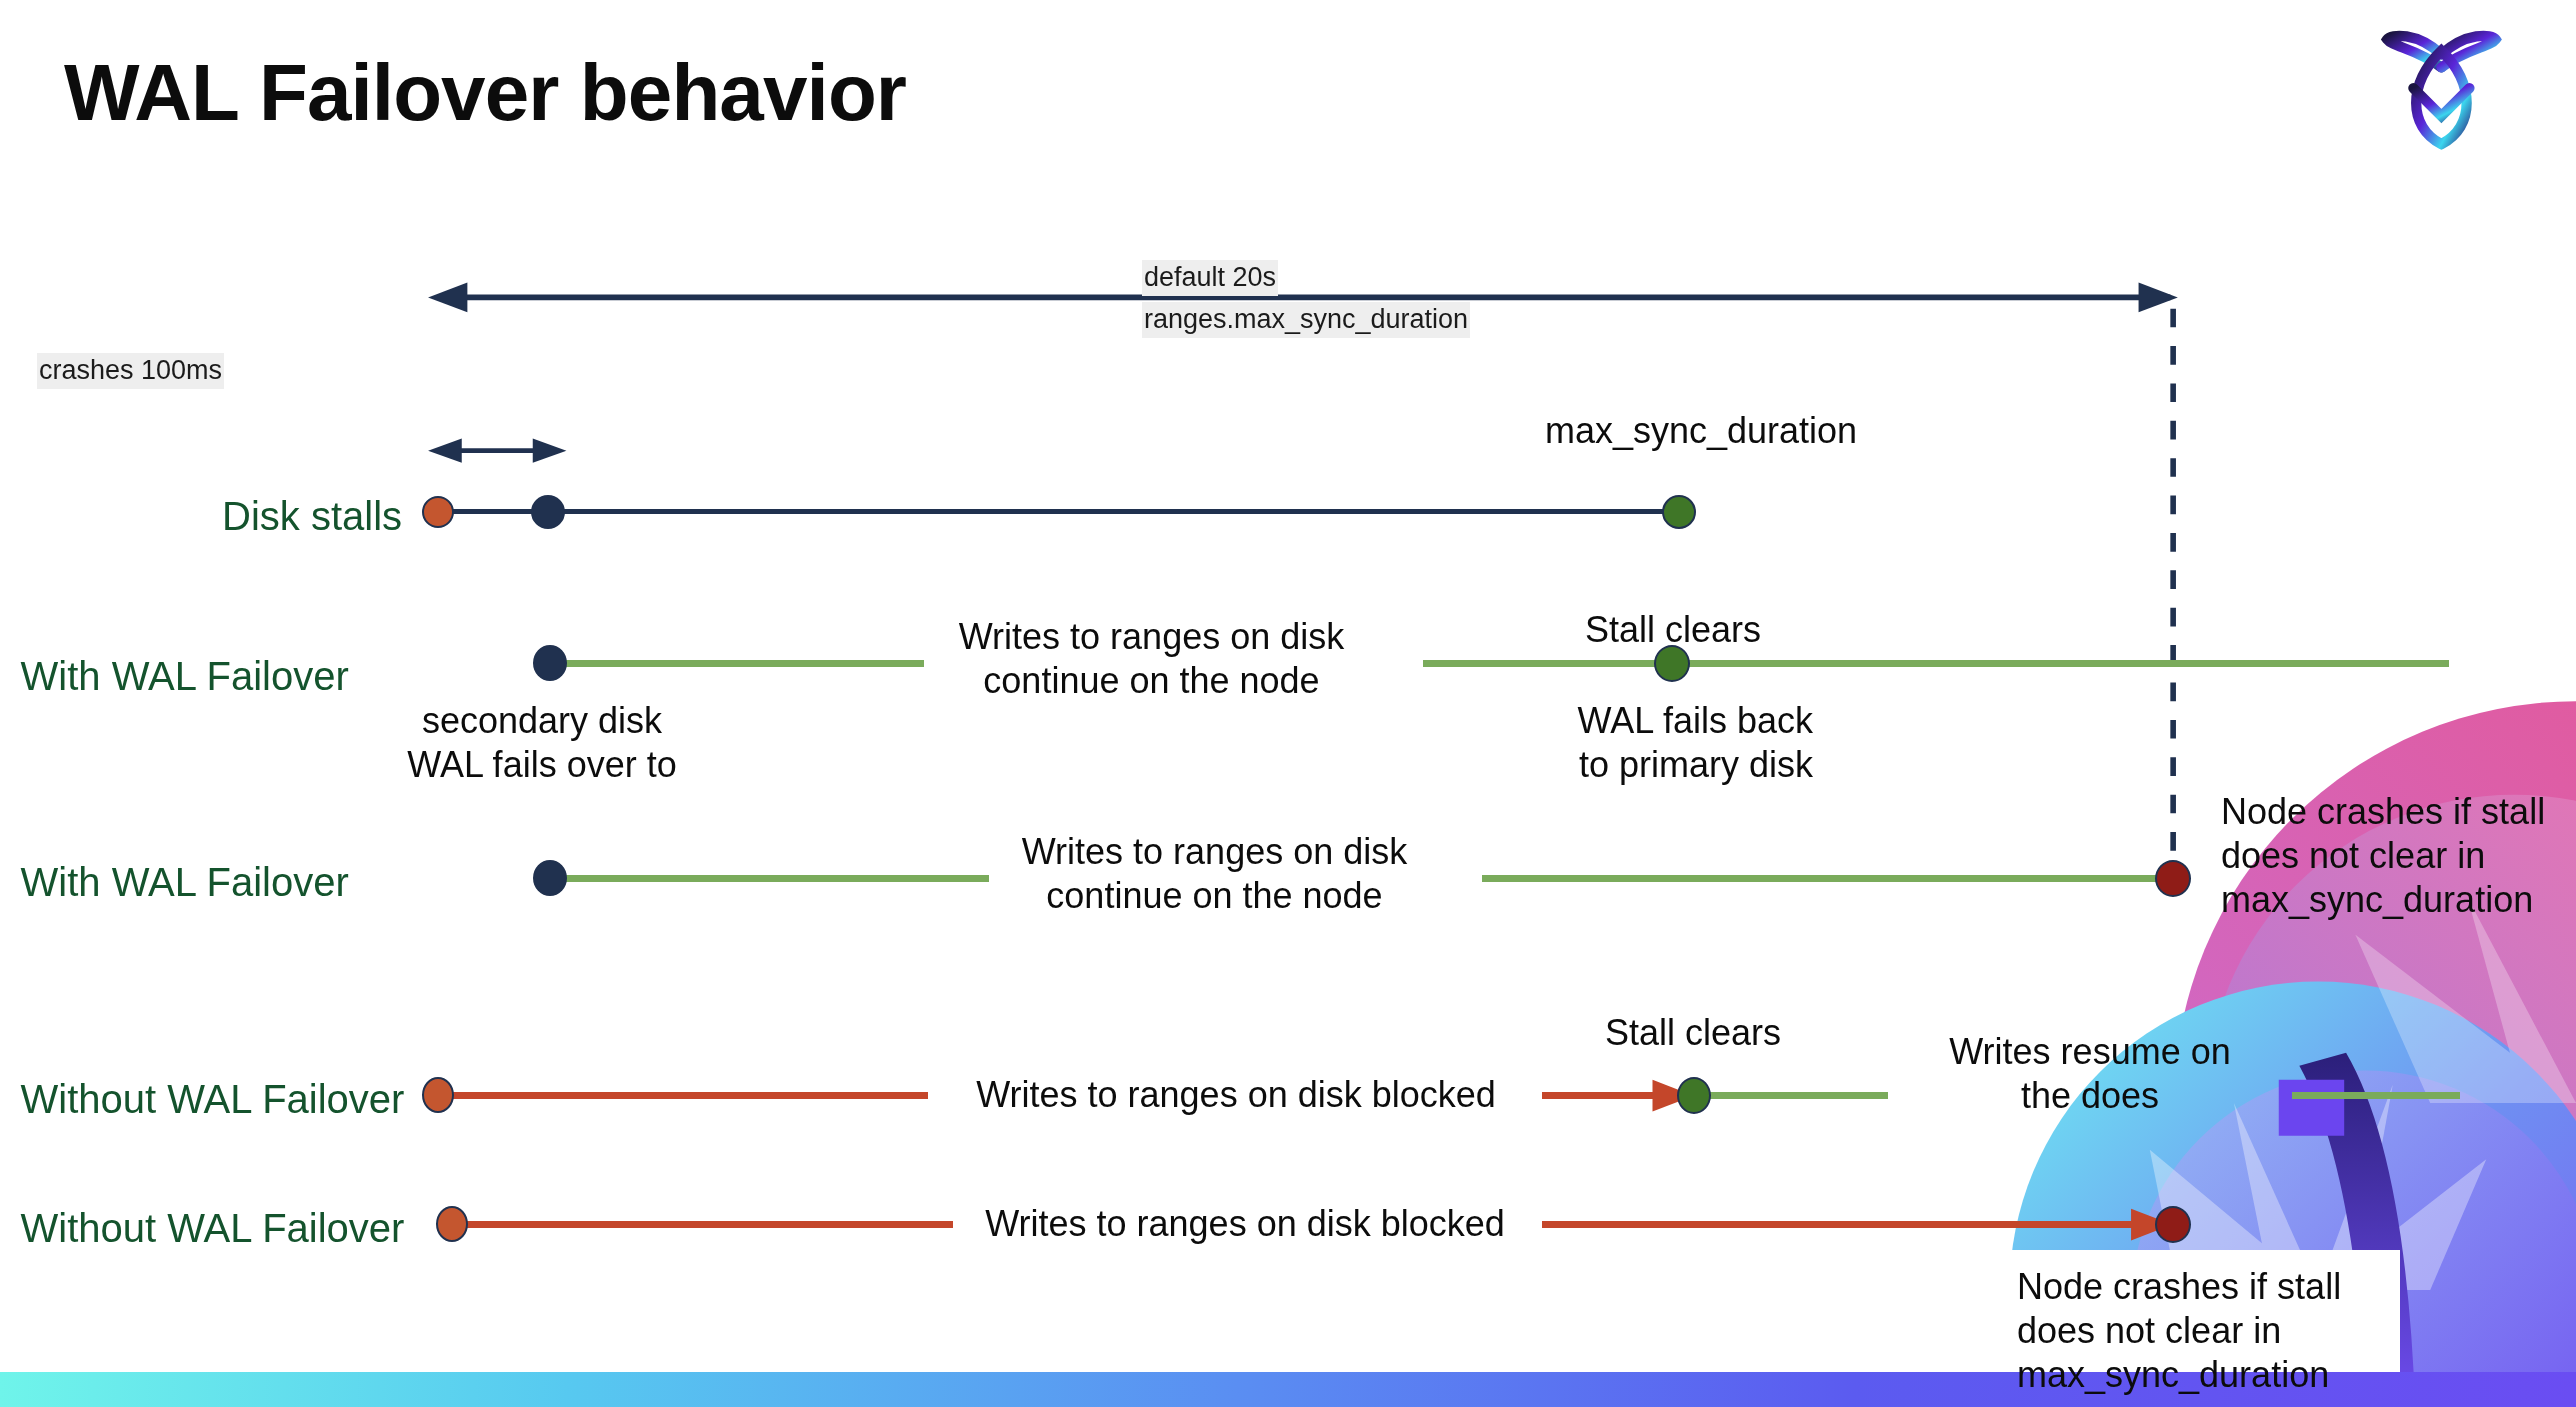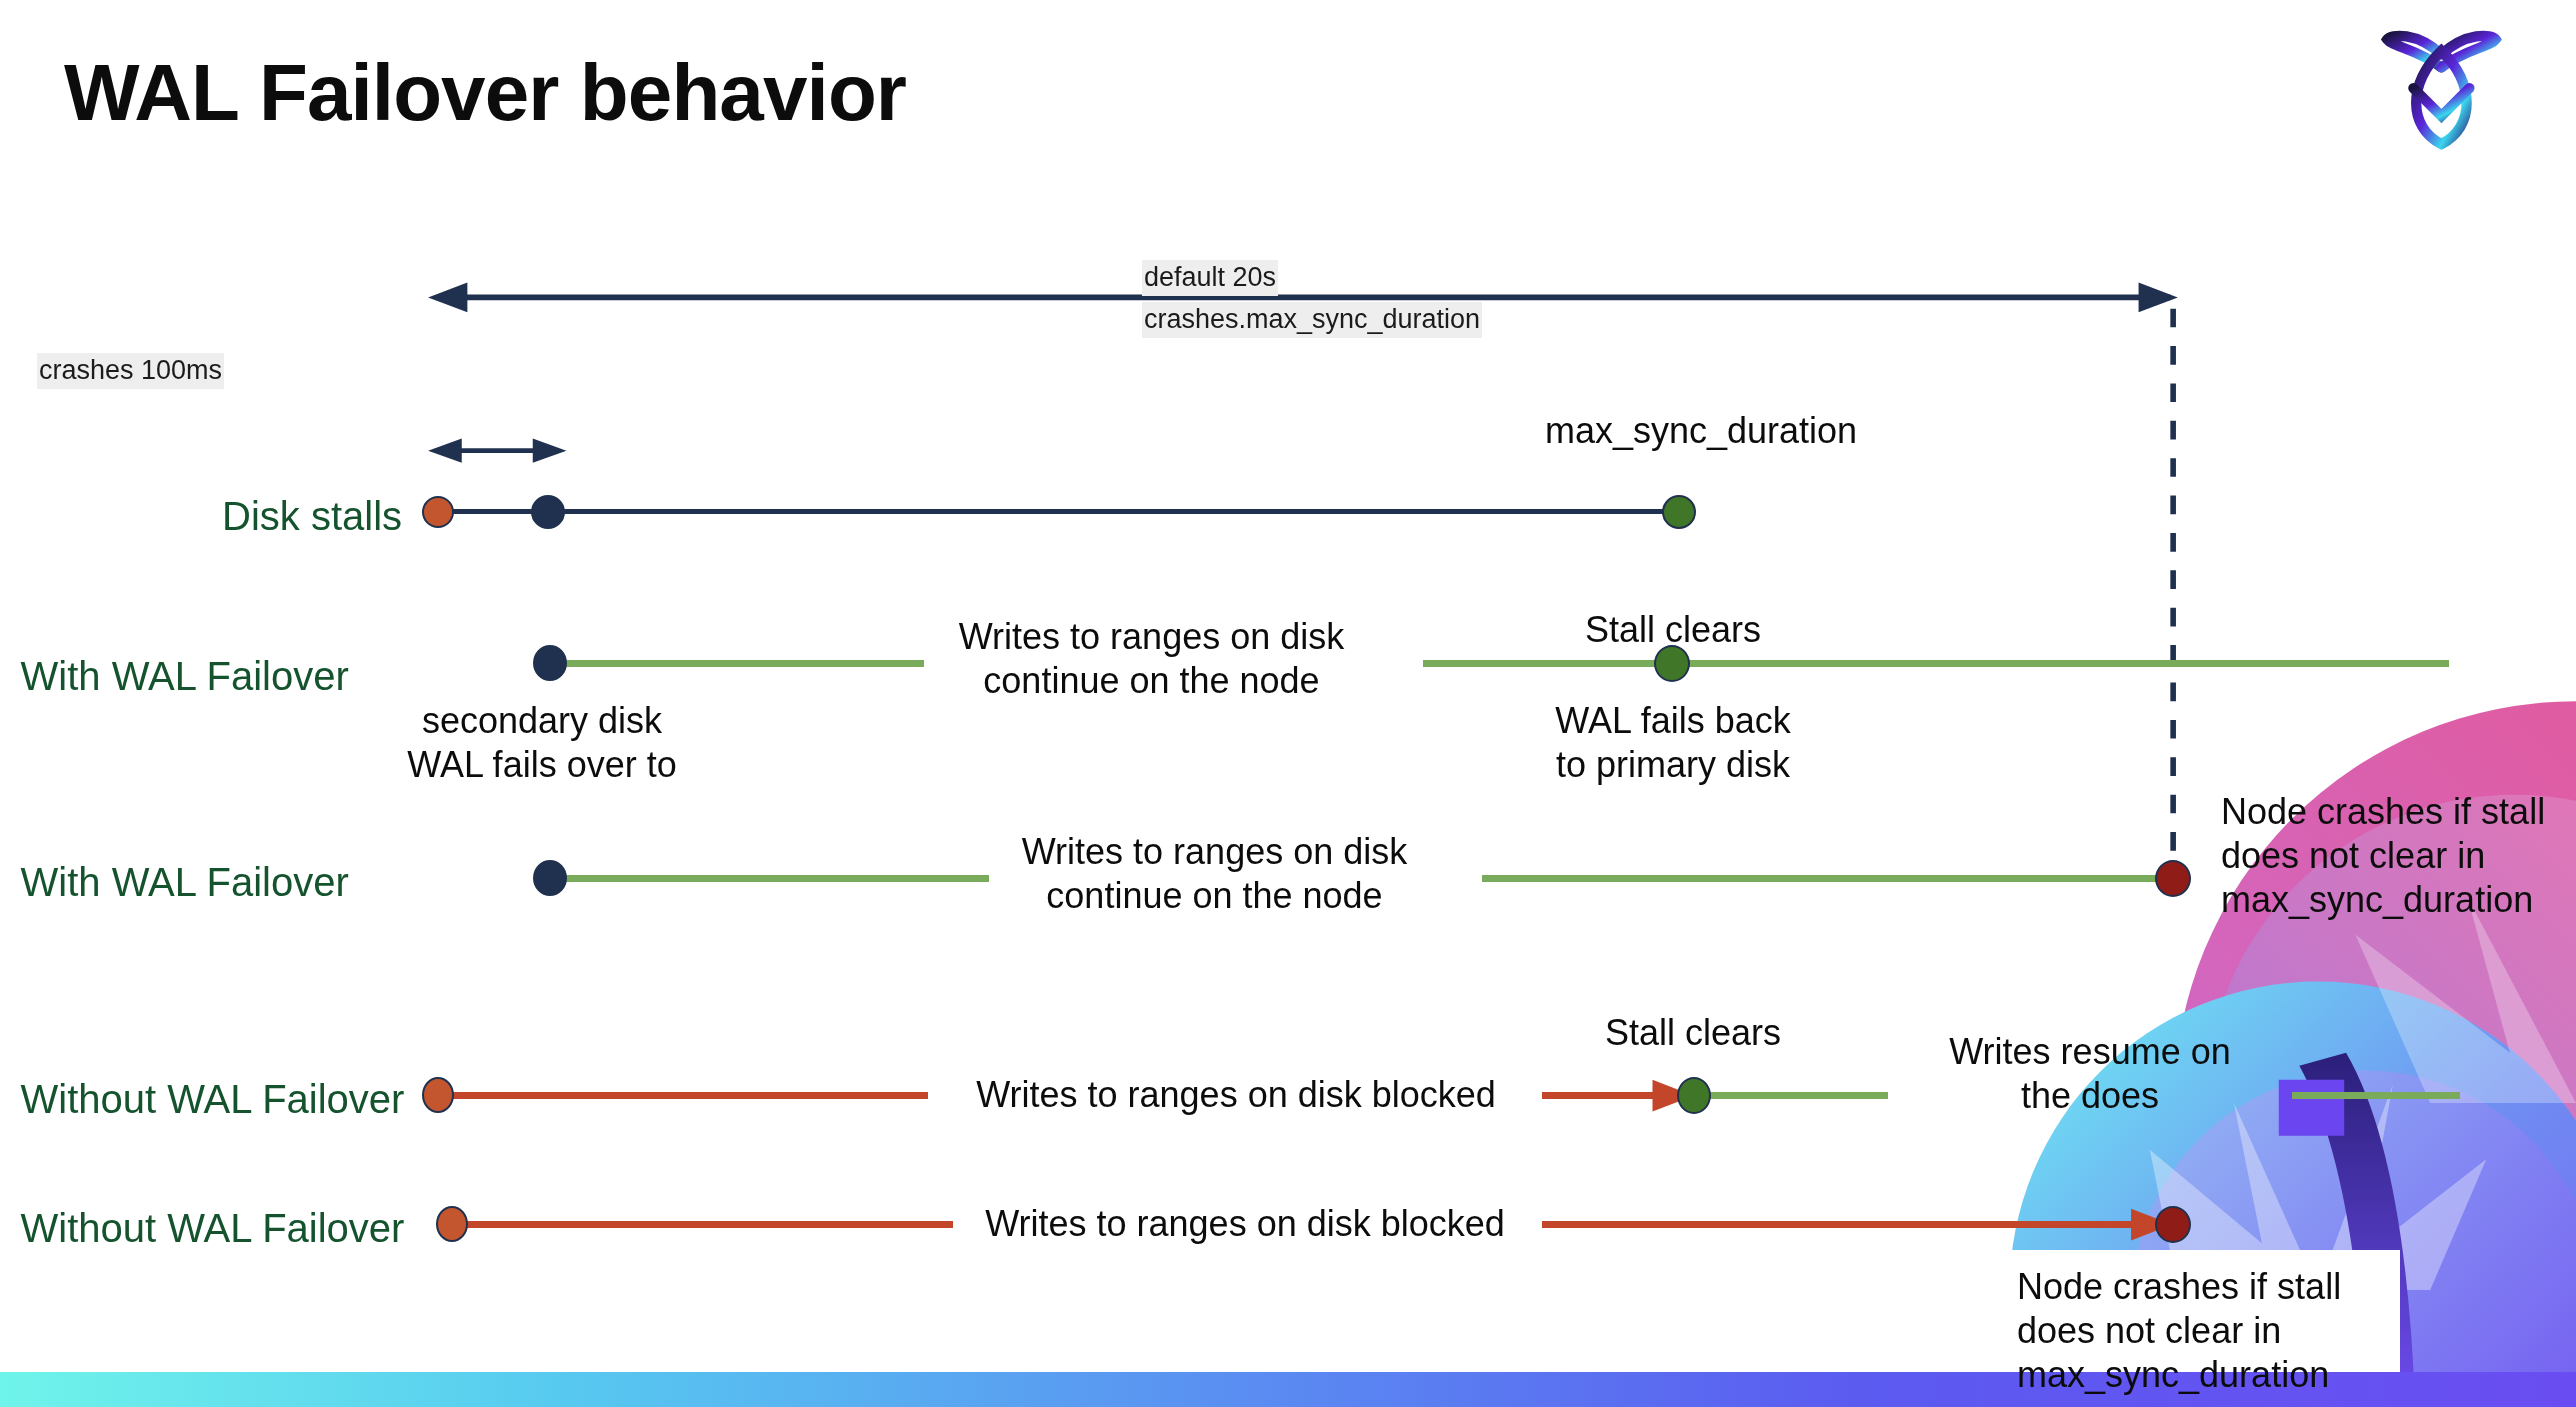--- a/index.html
+++ b/index.html
@@ -149,21 +149,21 @@
     </g>
   </svg>
 
   <div class="deco-mask"></div>
   <div class="bottombar"></div>
 
   <div class="title">WAL Failover behavior</div>
 
   <div class="codebox" style="left:1142px;top:260px;">
     <div><span>default 20s</span></div>
-    <div style="margin-top:5.6px;"><span>crashes.max_sync_duration</span></div>
+    <div style="margin-top:5.6px;"><span>ranges.max_sync_duration</span></div>
   </div>
 
   <div class="codebox" style="left:37px;top:353px;">
     <div><span>crashes 100ms</span></div>
   </div>
 
   <div class="rowname" style="left:222px;top:494px;">Disk stalls</div>
   <div class="seg navy" style="left:439px;top:509px;width:1239px;"></div>
   <div class="dot orange" style="left:422px;top:496px;width:32px;height:32px;"></div>
   <div class="dot navy" style="left:531px;top:495px;width:34px;height:34px;"></div>
@@ -182,21 +182,21 @@
     <div>Writes to ranges on disk</div>
     <div>continue on the node</div>
   </div>
   <div class="lbl c" style="left:1533px;top:608px;width:280px;">
     <div>Stall clears</div>
   </div>
   <div class="lbl c" style="left:327px;top:699px;width:430px;">
     <div>secondary disk</div>
     <div>WAL fails over to</div>
   </div>
-  <div class="lbl c" style="left:1533px;top:699px;width:280px;">
+  <div class="lbl c" style="left:1533px;top:699px;width:280px;text-align:right;">
     <div>WAL fails  back</div>
     <div>to primary disk</div>
   </div>
 
   <div class="rowname" style="left:20.6px;top:860px;">With WAL Failover</div>
   <div class="seg green" style="left:550px;top:875px;width:439px;"></div>
   <div class="seg green" style="left:1482px;top:875px;width:692px;"></div>
   <div class="dot navy" style="left:533px;top:860px;width:34px;height:36px;"></div>
   <div class="dot darkred" style="left:2155px;top:860px;width:36px;height:37px;"></div>
 

